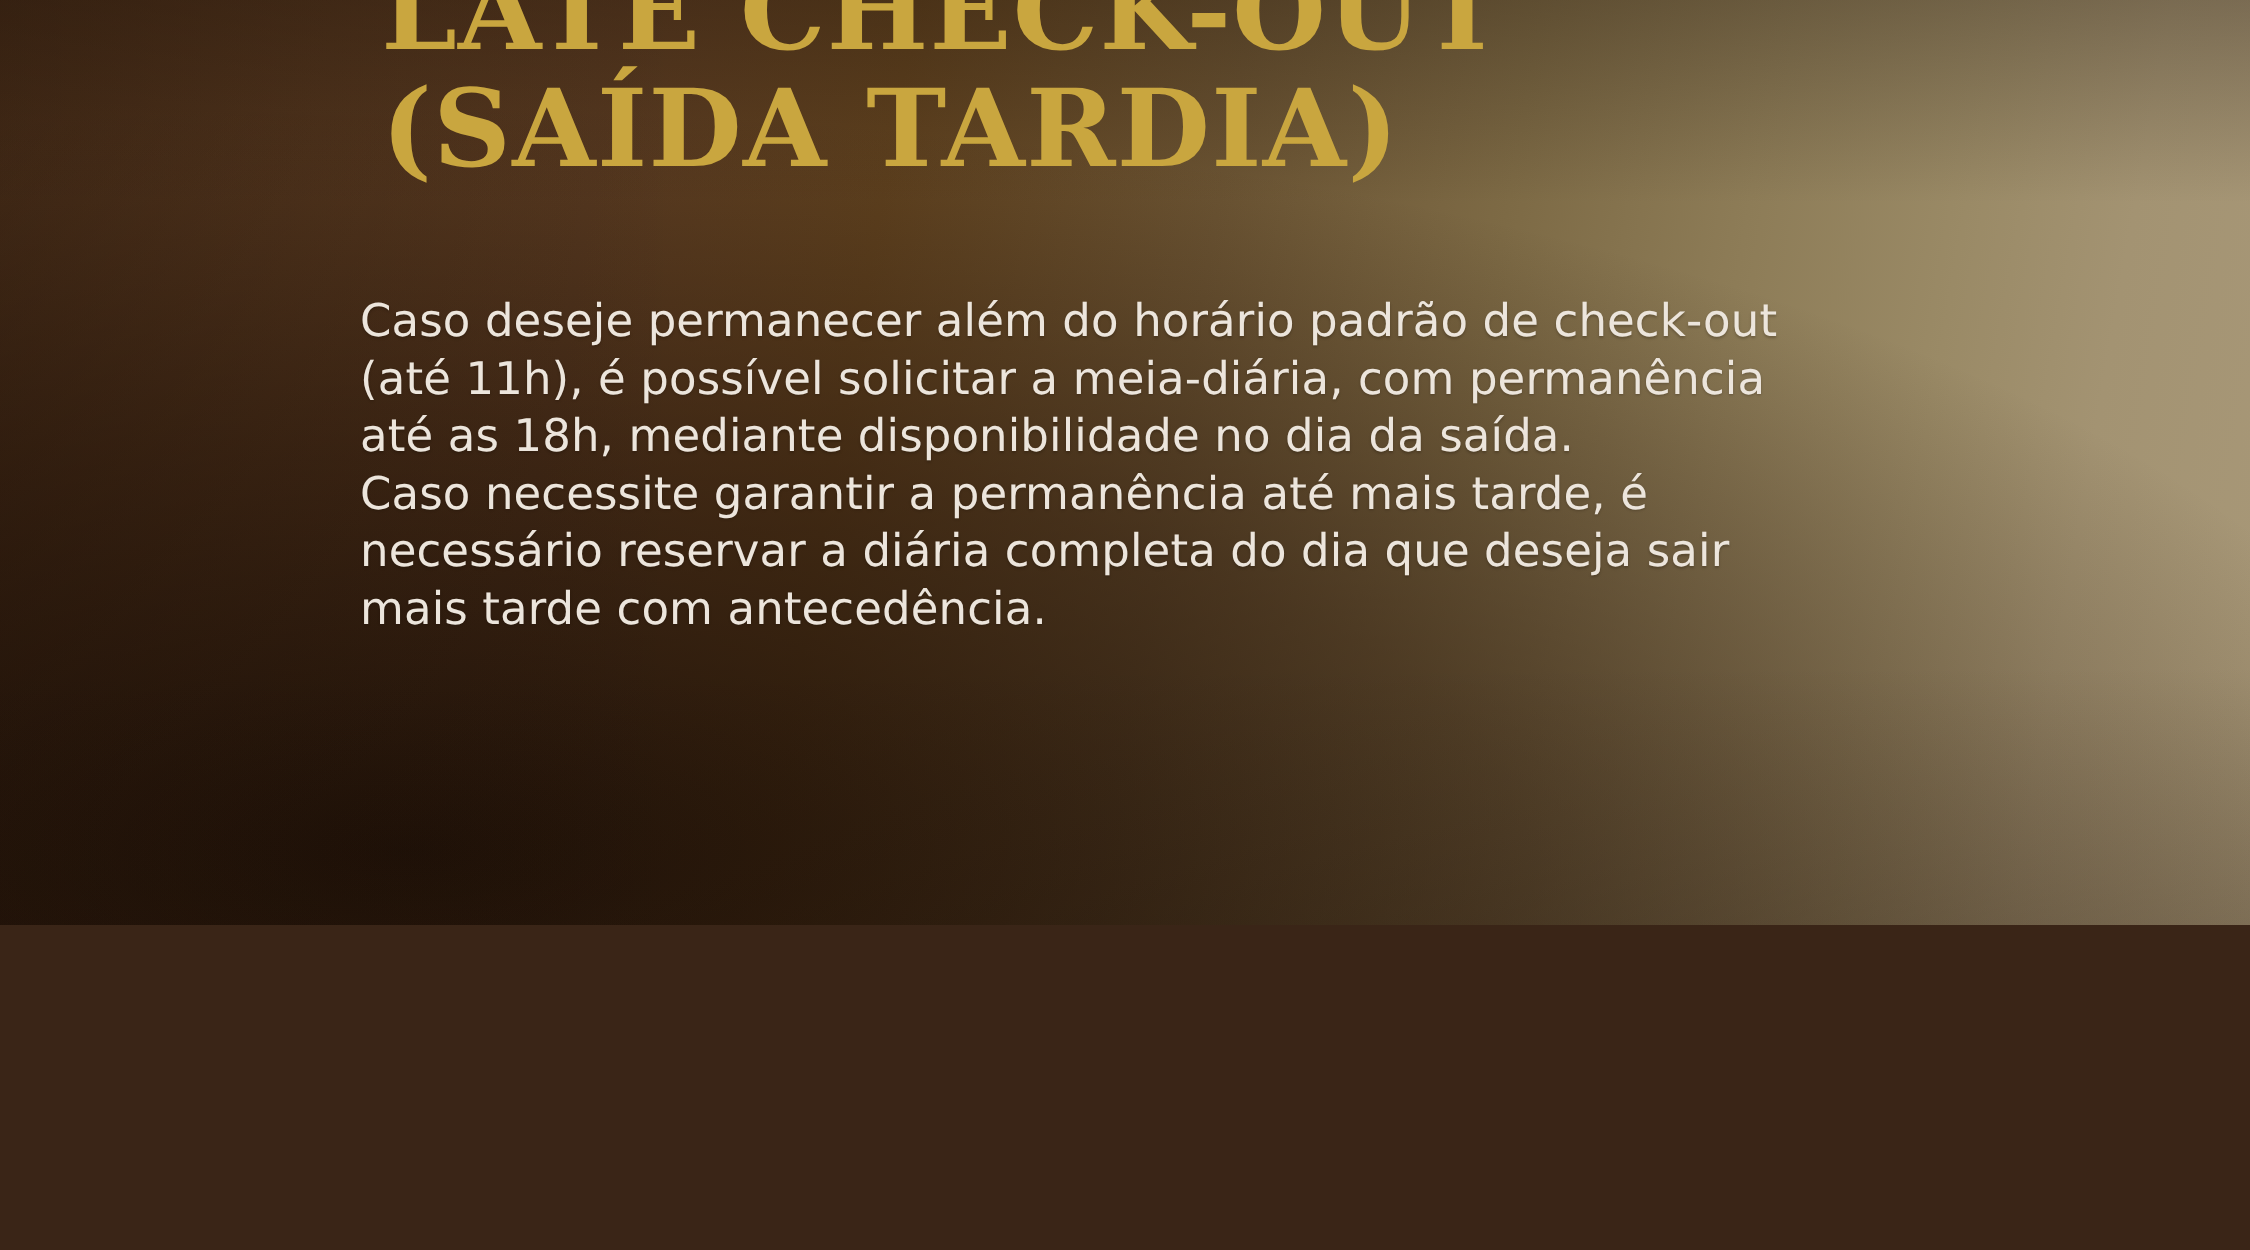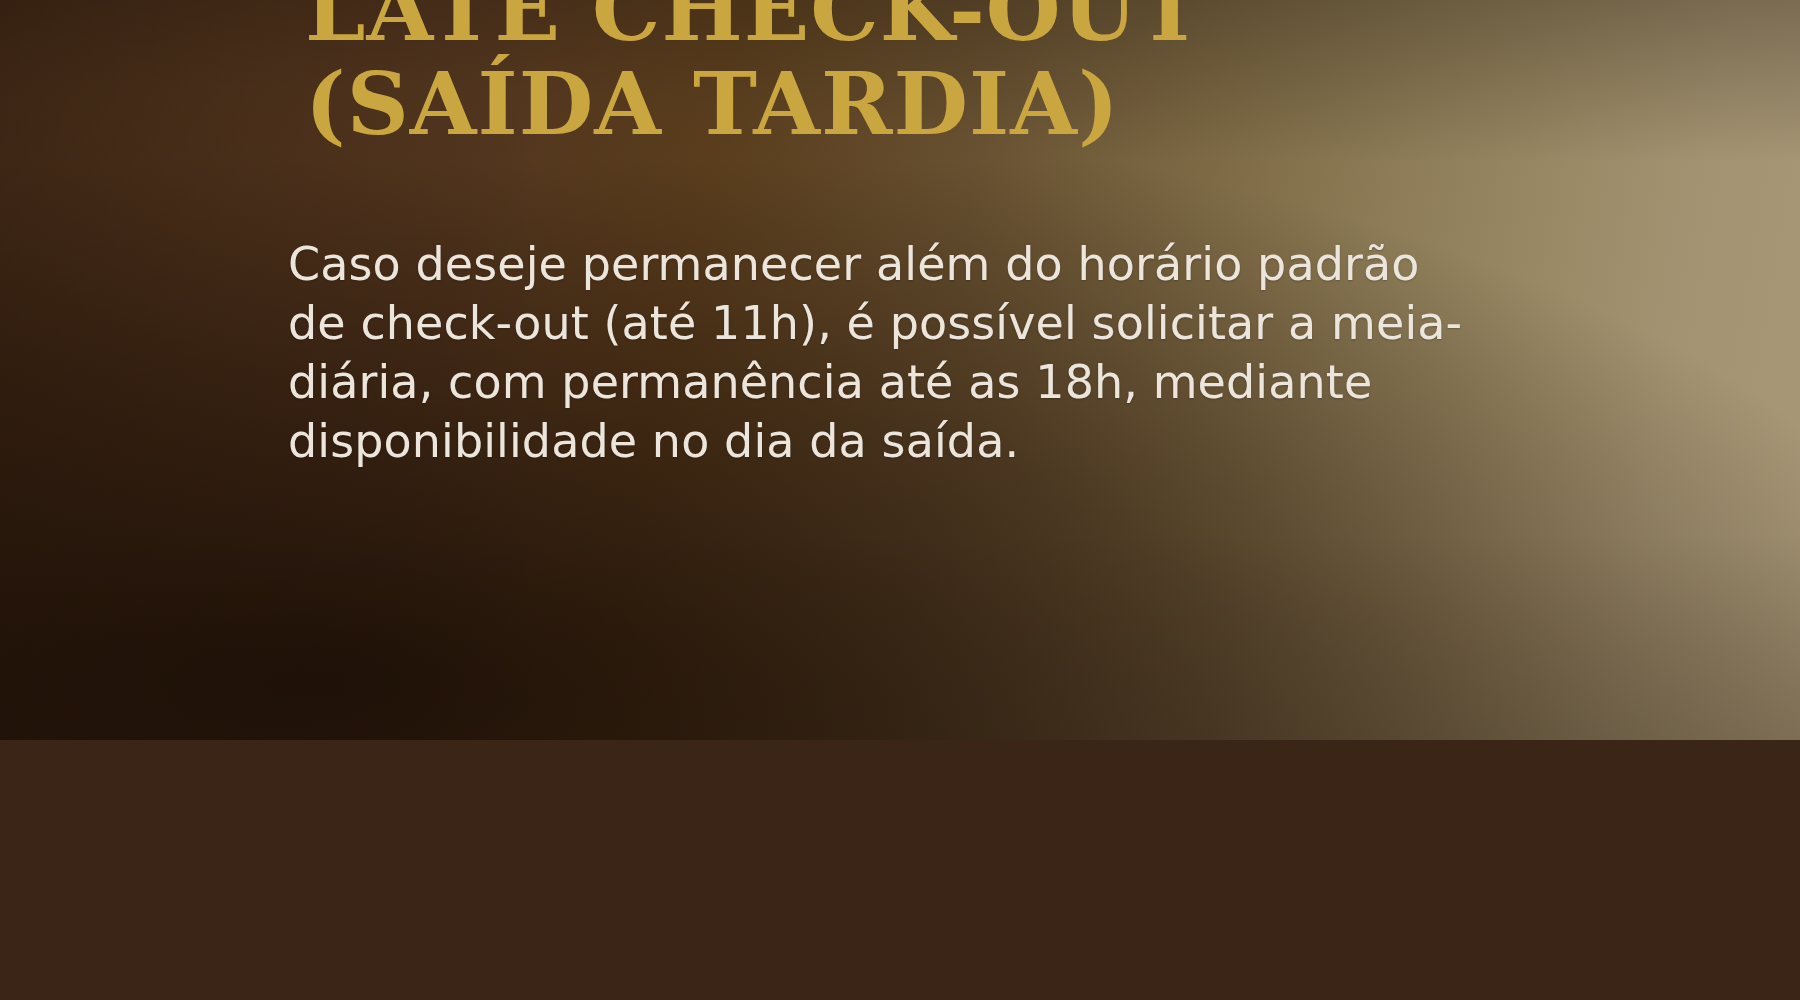--- a/index.html
+++ b/index.html
@@ -71,34 +71,35 @@
   
   .body-block {
     position: absolute;
     left: 288px;
     top: 235px;
     width: 1180px;
     z-index: 3;
   }
   .para {
     color: #ece5dc;
-    font-size: 46px;
+    font-size: 36px;
     line-height: 1.28;
     letter-spacing: 0.1px;
     margin: 0 0 0 0;
     text-shadow: 0 1px 2px rgba(20,10,4,0.25);
   }
 </style>
 </head>
 <body>
 
 <div class="slide">
 
   <div class="title-block">
     <div class="title-line first">LATE CHECK-OUT</div>
     <div class="title-line second">(SAÍDA TARDIA)</div>
   </div>
 
   <div class="body-block">
     <p class="para">Caso deseje permanecer além do horário padrão de check-out (até 11h), é possível solicitar a meia-diária, com permanência até as 18h, mediante disponibilidade no dia da saída.</p>
+    <p class="para">Caso necessite garantir a permanência até mais tarde, é necessário reservar a diária completa do dia que deseja sair mais tarde com antecedência.</p>
   </div>
 
 </div>
 
 </body></html>

